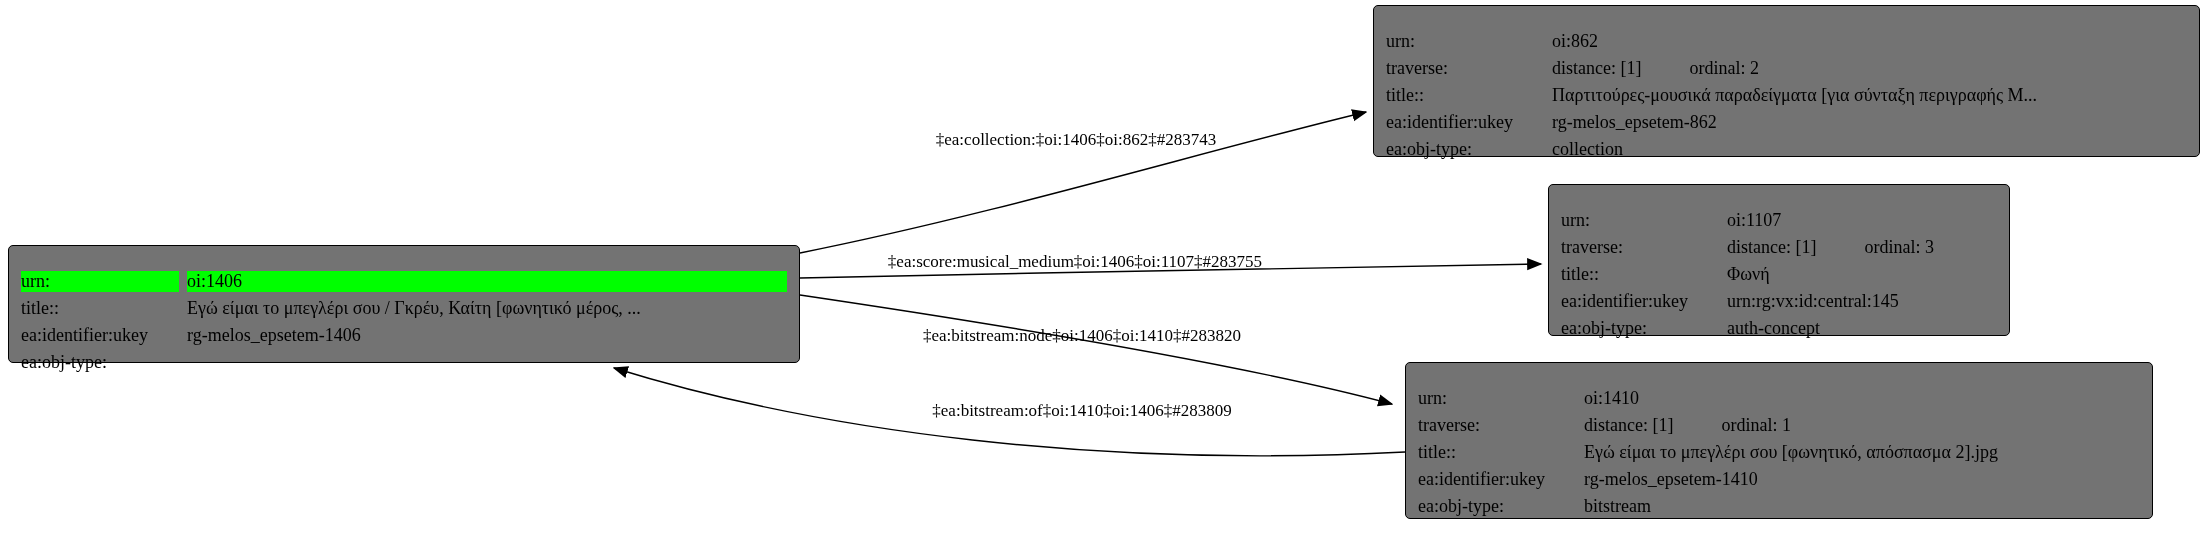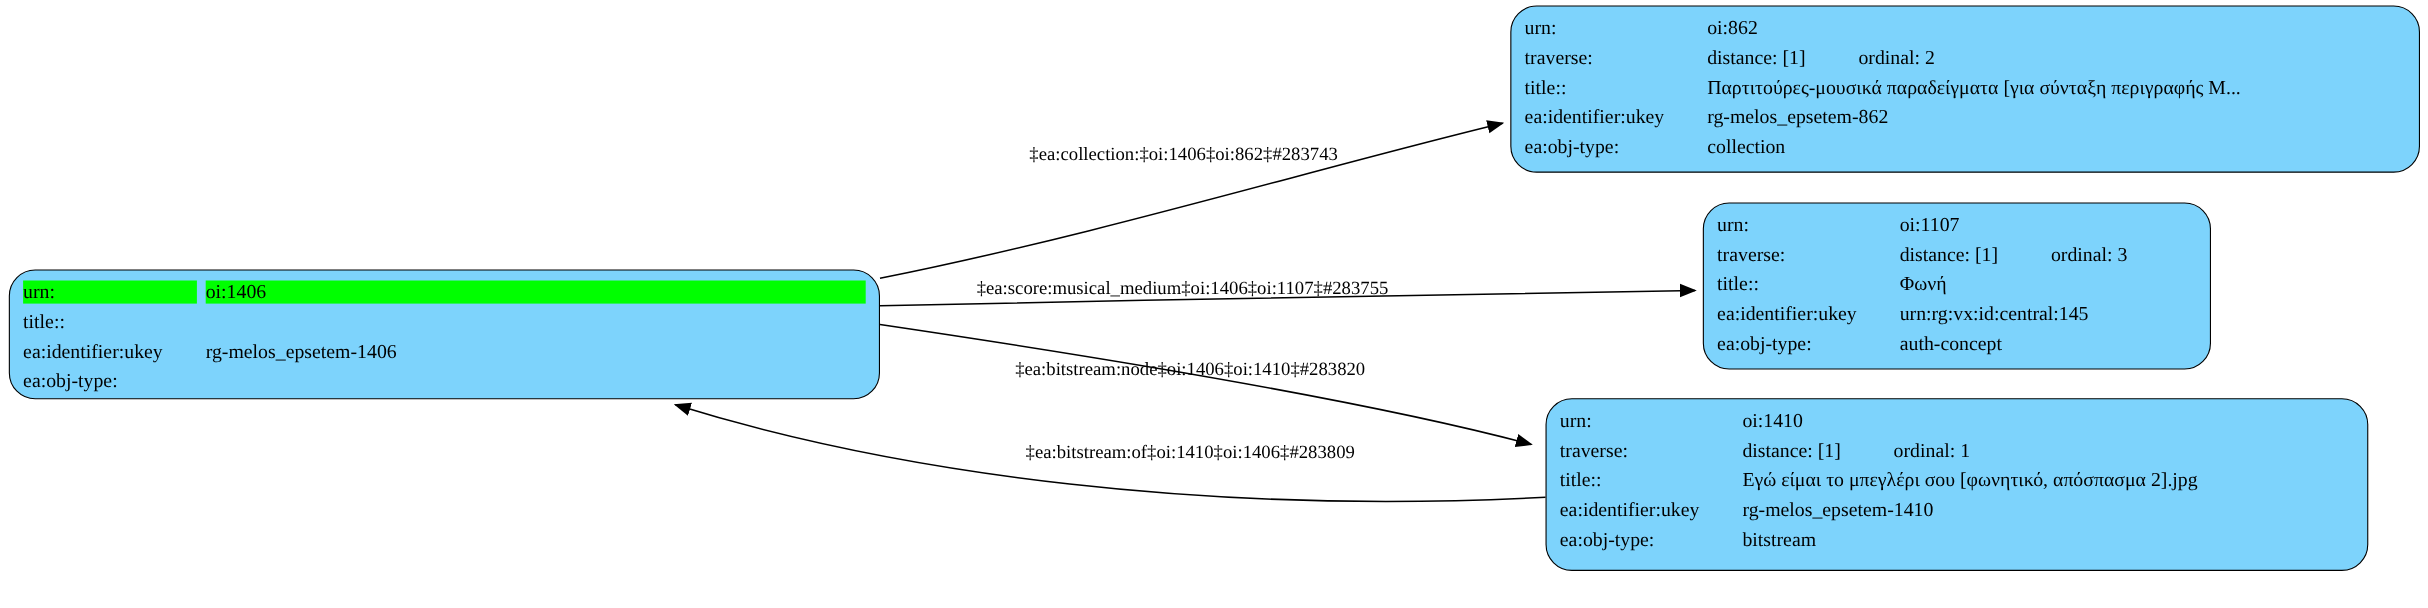--- a/index.html
+++ b/index.html
@@ -12,24 +12,24 @@
     color: #000000;
     overflow: hidden;
   }
   svg.edges {
     position: absolute;
     left: 0; top: 0;
     width: 2207px; height: 553px;
   }
   .node {
     position: absolute;
-    background: #7dd3fc;
+    background: #737373;
     border: 1.4px solid #000000;
-    border-radius: 24px;
-    padding: 6px 12px;
+    border-radius: 5px;
+    padding: 22px 12px;
     box-sizing: border-box;
   }
   .row {
     display: flex;
     align-items: center;
     height: 27px;
     font-size: 18px;
     white-space: nowrap;
   }
   .row .k {
@@ -73,20 +73,21 @@
     <path d="M 1405,452 C 1100,468 820,432 614,368" fill="none" stroke="#000000" stroke-width="1.4" marker-end="url(#arrow)"></path>
   </svg>
 
   <div class="node" style="left:8px; top:245px; width:792px; height:118px;">
     <div class="row hl">
       <span class="k">urn:</span>
       <span class="v">oi:1406</span>
     </div>
     <div class="row">
       <span class="k">title::</span>
+      <span class="v">Εγώ είμαι το μπεγλέρι σου / Γκρέυ, Καίτη [φωνητικό μέρος, ...</span>
     </div>
     <div class="row">
       <span class="k">ea:identifier:ukey</span>
       <span class="v">rg-melos_epsetem-1406</span>
     </div>
     <div class="row">
       <span class="k">ea:obj-type:</span>
     </div>
   </div>
 

